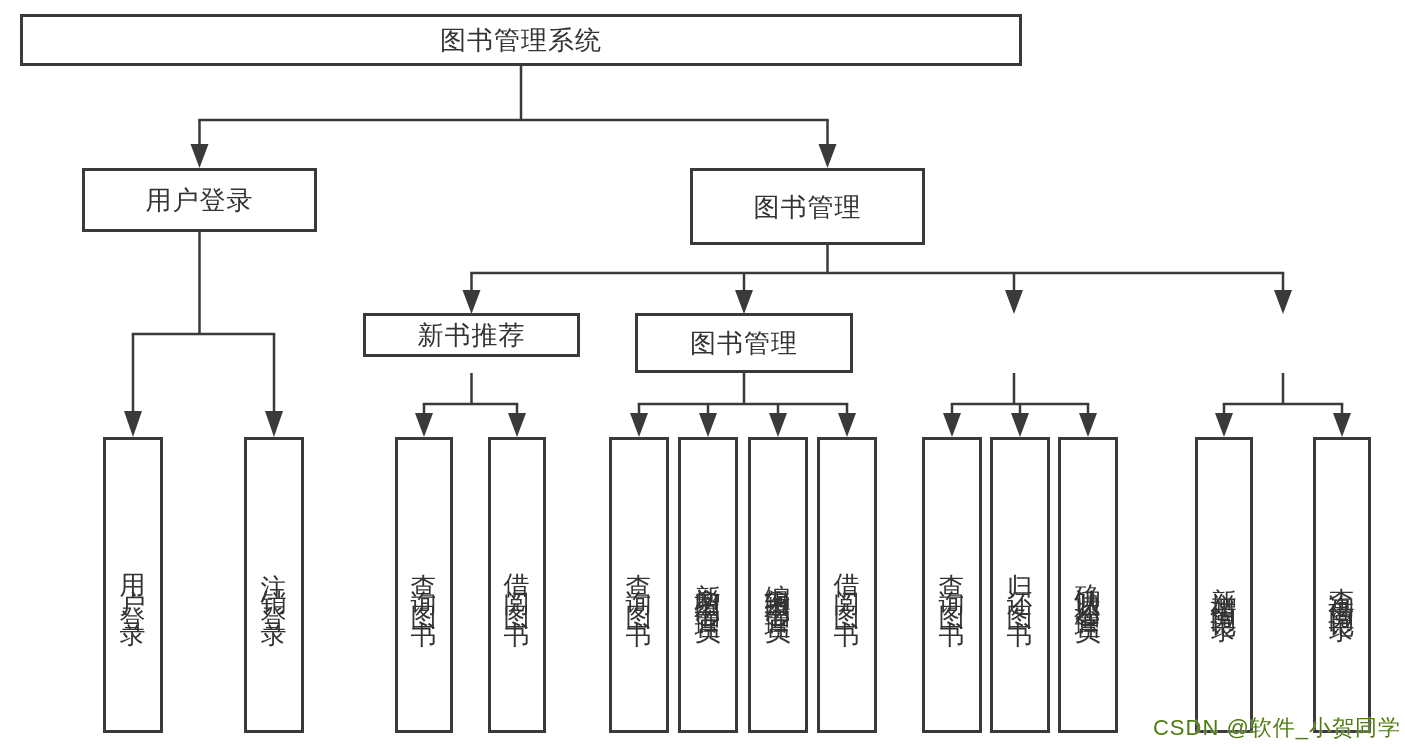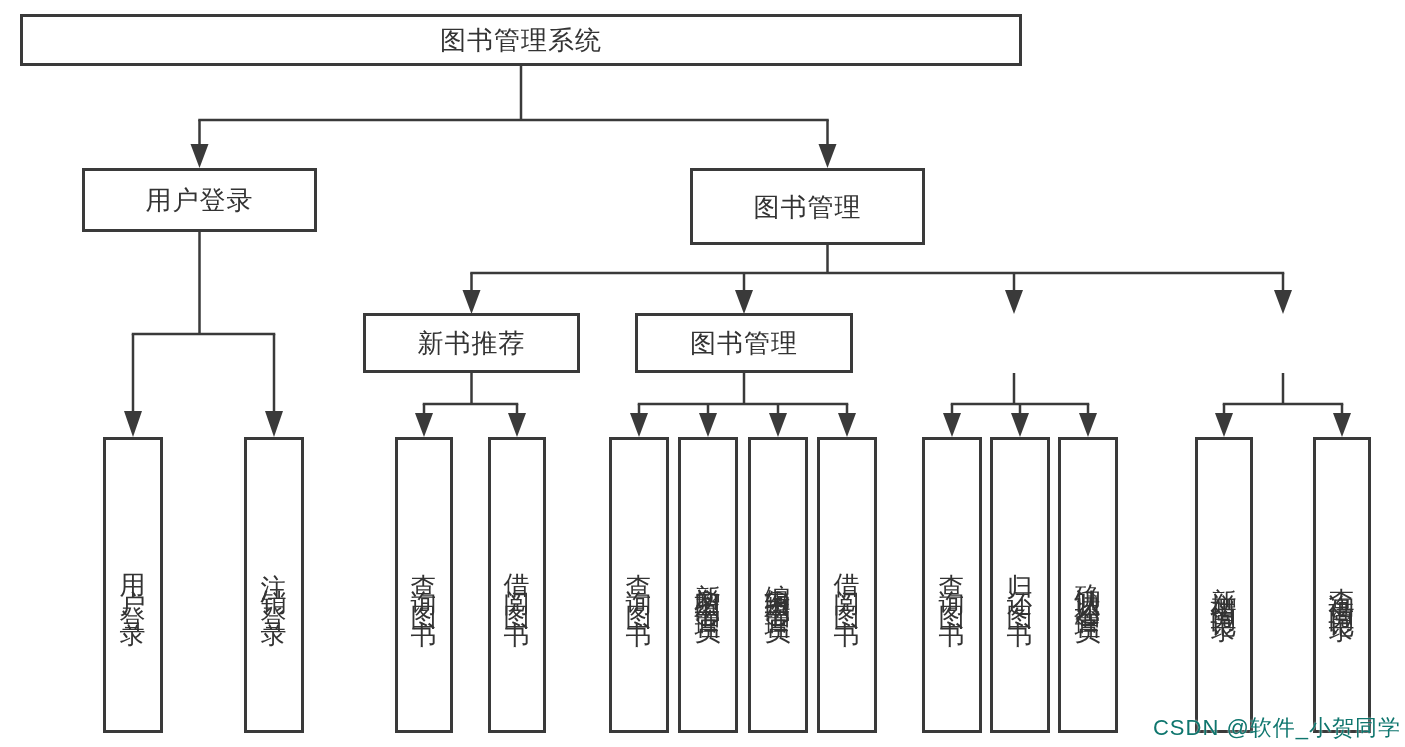--- a/index.html
+++ b/index.html
@@ -44,21 +44,21 @@
     text-orientation: mixed;
   }
   .sp-wide  { letter-spacing: 16px; }
   .sp-mid   { letter-spacing: 6px; }
   .sp-tight { letter-spacing: 5px; }
   .watermark {
     position: absolute;
     right: 4px;
     bottom: 4px;
     font-size: 22px;
-    color: #0f766e;
+    color: #4d7c0f;
     letter-spacing: 1px;
     text-shadow: 0 0 2px #ffffff;
     z-index: 5;
   }
   line { stroke: #3a3a3a; stroke-width: 2.5; }
   polygon { fill: #3a3a3a; }
 </style>
 </head>
 <body>
 
@@ -138,21 +138,21 @@
       <line x1="1342" y1="404" x2="1342" y2="415"></line>
       <polygon points="1333,413 1351,413 1342,437"></polygon>
     </g>
   </svg>
 
   <div class="node box-h" style="left:20px;top:14px;width:1002px;height:52px">图书管理系统</div>
 
   <div class="node box-h" style="left:82px;top:168px;width:235px;height:64px">用户登录</div>
   <div class="node box-h" style="left:690px;top:168px;width:235px;height:77px">图书管理</div>
 
-  <div class="node box-h" style="left:363px;top:313px;width:217px;height:60px">新书推荐</div>
+  <div class="node box-h" style="left:363px;top:313px;width:217px;height:44px">新书推荐</div>
   <div class="node box-h" style="left:635px;top:313px;width:218px;height:60px">图书管理</div>
 
   <div class="node box-v sp-wide" style="left:103px;top:437px;width:60px;height:296px">用户登录</div>
   <div class="node box-v sp-wide" style="left:244px;top:437px;width:60px;height:296px">注销登录</div>
 
   <div class="node box-v sp-wide" style="left:395px;top:437px;width:58px;height:296px">查询图书</div>
   <div class="node box-v sp-wide" style="left:488px;top:437px;width:58px;height:296px">借阅图书</div>
 
   <div class="node box-v sp-wide" style="left:609px;top:437px;width:60px;height:296px">查询图书</div>
   <div class="node box-v sp-tight" style="left:678px;top:437px;width:60px;height:296px">新增图书（管理员）</div>

